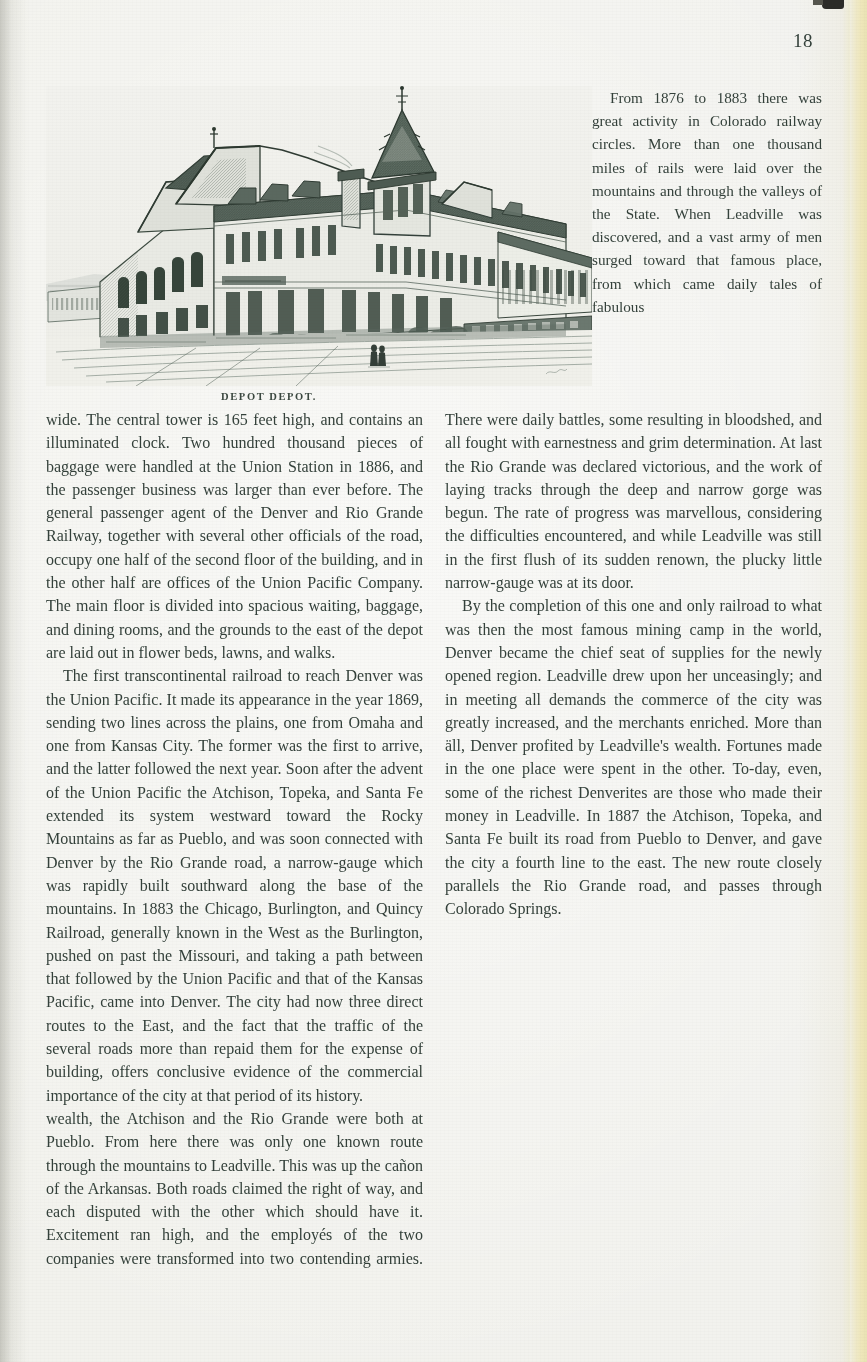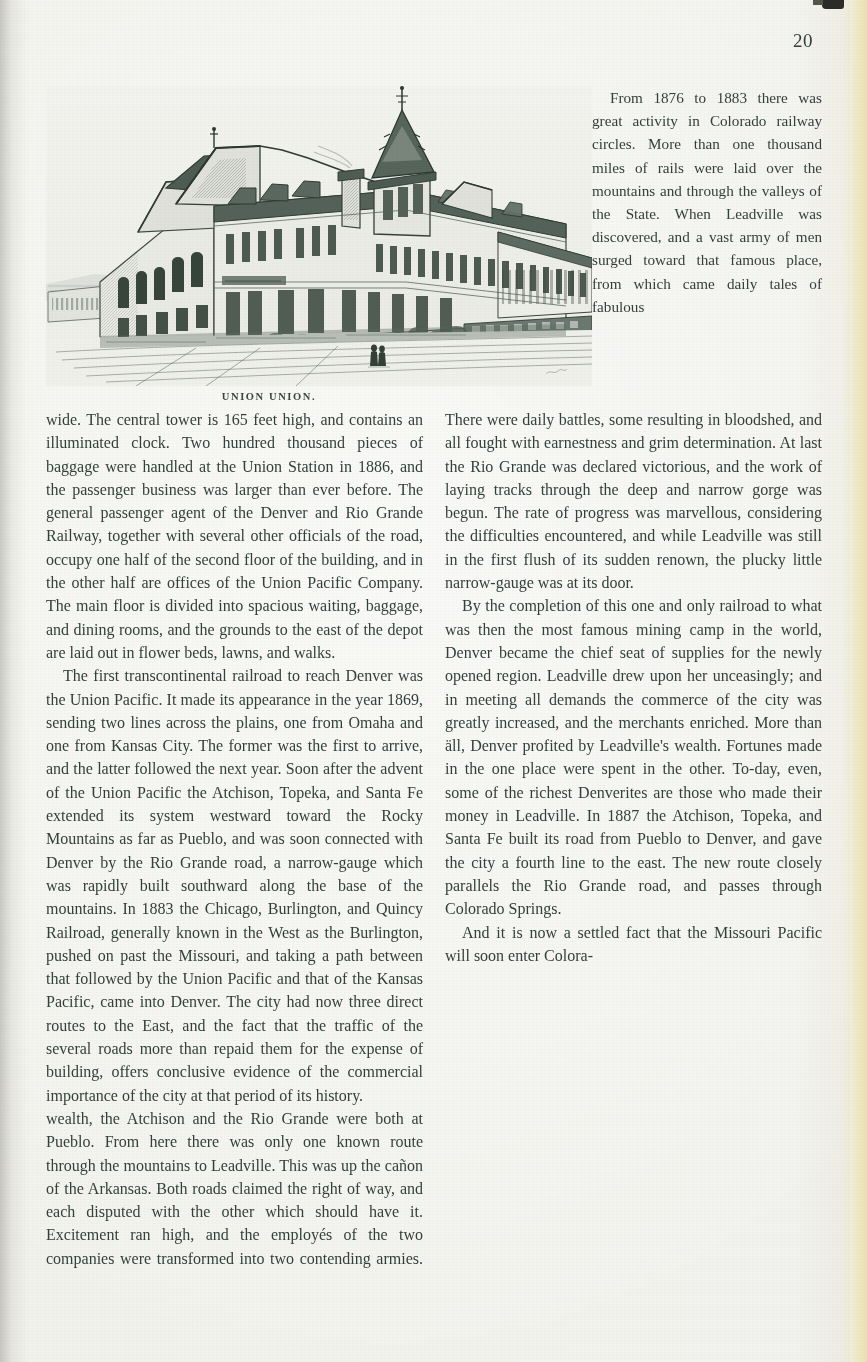--- a/index.html
+++ b/index.html
@@ -158,21 +158,21 @@
 
 <div id="page">
 
   <div id="paper-tone"></div>
   <div id="left-gutter-shadow"></div>
   <div id="edge-strip-inner"></div>
   <div id="edge-strip"></div>
   <div id="corner-mark"></div>
   <div id="corner-mark2"></div>
 
-  <div id="folio">20</div>
+  <div id="folio">18</div>
 
   <div id="content">
 
     <figure id="figure">
       <div id="engraving">
         <svg viewBox="0 0 546 300" preserveAspectRatio="none" aria-hidden="true">
           <defs>
             <linearGradient id="skyG" x1="0" y1="0" x2="0" y2="1">
               <stop offset="0%" stop-color="#f2f2ee"></stop>
               <stop offset="100%" stop-color="#eeeee8"></stop>
@@ -404,31 +404,30 @@
             <ellipse cx="336" cy="263" rx="2.8" ry="3.4"></ellipse>
             <path d="M333 267 q3 -2 6 0 l1 13 h-8 z"></path>
           </g>
           <path d="M322 281 h22" stroke="#7b887f" stroke-width="1" opacity="0.6"></path>
 
           <g stroke="#5d6b62" stroke-width="0.8" opacity="0.55" fill="none">
             <path d="M500 288 c4 -5 8 1 12 -3 s6 2 9 -2"></path>
           </g>
         </svg>
       </div>
-      <figcaption id="fig-caption">UNION UNION.</figcaption>
+      <figcaption id="fig-caption">DEPOT DEPOT.</figcaption>
     </figure>
 
     <div class="wrap-text">
       <span class="indent"></span><span>From 1876 to 1883 there was great activity in Colorado railway circles. More than one thousand miles of rails were laid over the mountains and through the valleys of the State. When Leadville was discovered, and a vast army of men surged toward that famous place, from which came daily tales of fabulous</span>
     </div>
 
     <div id="body-cols">
       <p>wide. The central tower is 165 feet high, and contains an illuminated clock. Two hundred thousand pieces of baggage were handled at the Union Station in 1886, and the passenger business was larger than ever before. The general passenger agent of the Denver and Rio Grande Railway, together with several other officials of the road, occupy one half of the second floor of the building, and in the other half are offices of the Union Pacific Company. The main floor is divided into spacious waiting, baggage, and dining rooms, and the grounds to the east of the depot are laid out in flower beds, lawns, and walks.</p>
       <p class="ind">The first transcontinental railroad to reach Denver was the Union Pacific. It made its appearance in the year 1869, sending two lines across the plains, one from Omaha and one from Kansas City. The former was the first to arrive, and the latter followed the next year. Soon after the advent of the Union Pacific the Atchison, Topeka, and Santa Fe extended its system westward toward the Rocky Mountains as far as Pueblo, and was soon connected with Denver by the Rio Grande road, a narrow-gauge which was rapidly built southward along the base of the mountains. In 1883 the Chicago, Burlington, and Quincy Railroad, generally known in the West as the Burlington, pushed on past the Missouri, and taking a path between that followed by the Union Pacific and that of the Kansas Pacific, came into Denver. The city had now three direct routes to the East, and the fact that the traffic of the several roads more than repaid them for the expense of building, offers conclusive evidence of the commercial importance of the city at that period of its history.</p>
       <p>wealth, the Atchison and the Rio Grande were both at Pueblo. From here there was only one known route through the mountains to Leadville. This was up the cañon of the Arkansas. Both roads claimed the right of way, and each disputed with the other which should have it. Excitement ran high, and the employés of the two companies were transformed into two contending armies. There were daily battles, some resulting in bloodshed, and all fought with earnestness and grim determination. At last the Rio Grande was declared victorious, and the work of laying tracks through the deep and narrow gorge was begun. The rate of progress was marvellous, considering the difficulties encountered, and while Leadville was still in the first flush of its sudden renown, the plucky little narrow-gauge was at its door.</p>
       <p class="ind">By the completion of this one and only railroad to what was then the most famous mining camp in the world, Denver became the chief seat of supplies for the newly opened region. Leadville drew upon her unceasingly; and in meeting all demands the commerce of the city was greatly increased, and the merchants enriched. More than äll, Denver profited by Leadville's wealth. Fortunes made in the one place were spent in the other. To-day, even, some of the richest Denverites are those who made their money in Leadville. In 1887 the Atchison, Topeka, and Santa Fe built its road from Pueblo to Denver, and gave the city a fourth line to the east. The new route closely parallels the Rio Grande road, and passes through Colorado Springs.</p>
-      <p class="ind">And it is now a settled fact that the Missouri Pacific will soon enter Colora-</p>
     </div>
 
   </div>
 
   <div class="noise"></div>
 </div>
 
 </body></html>

